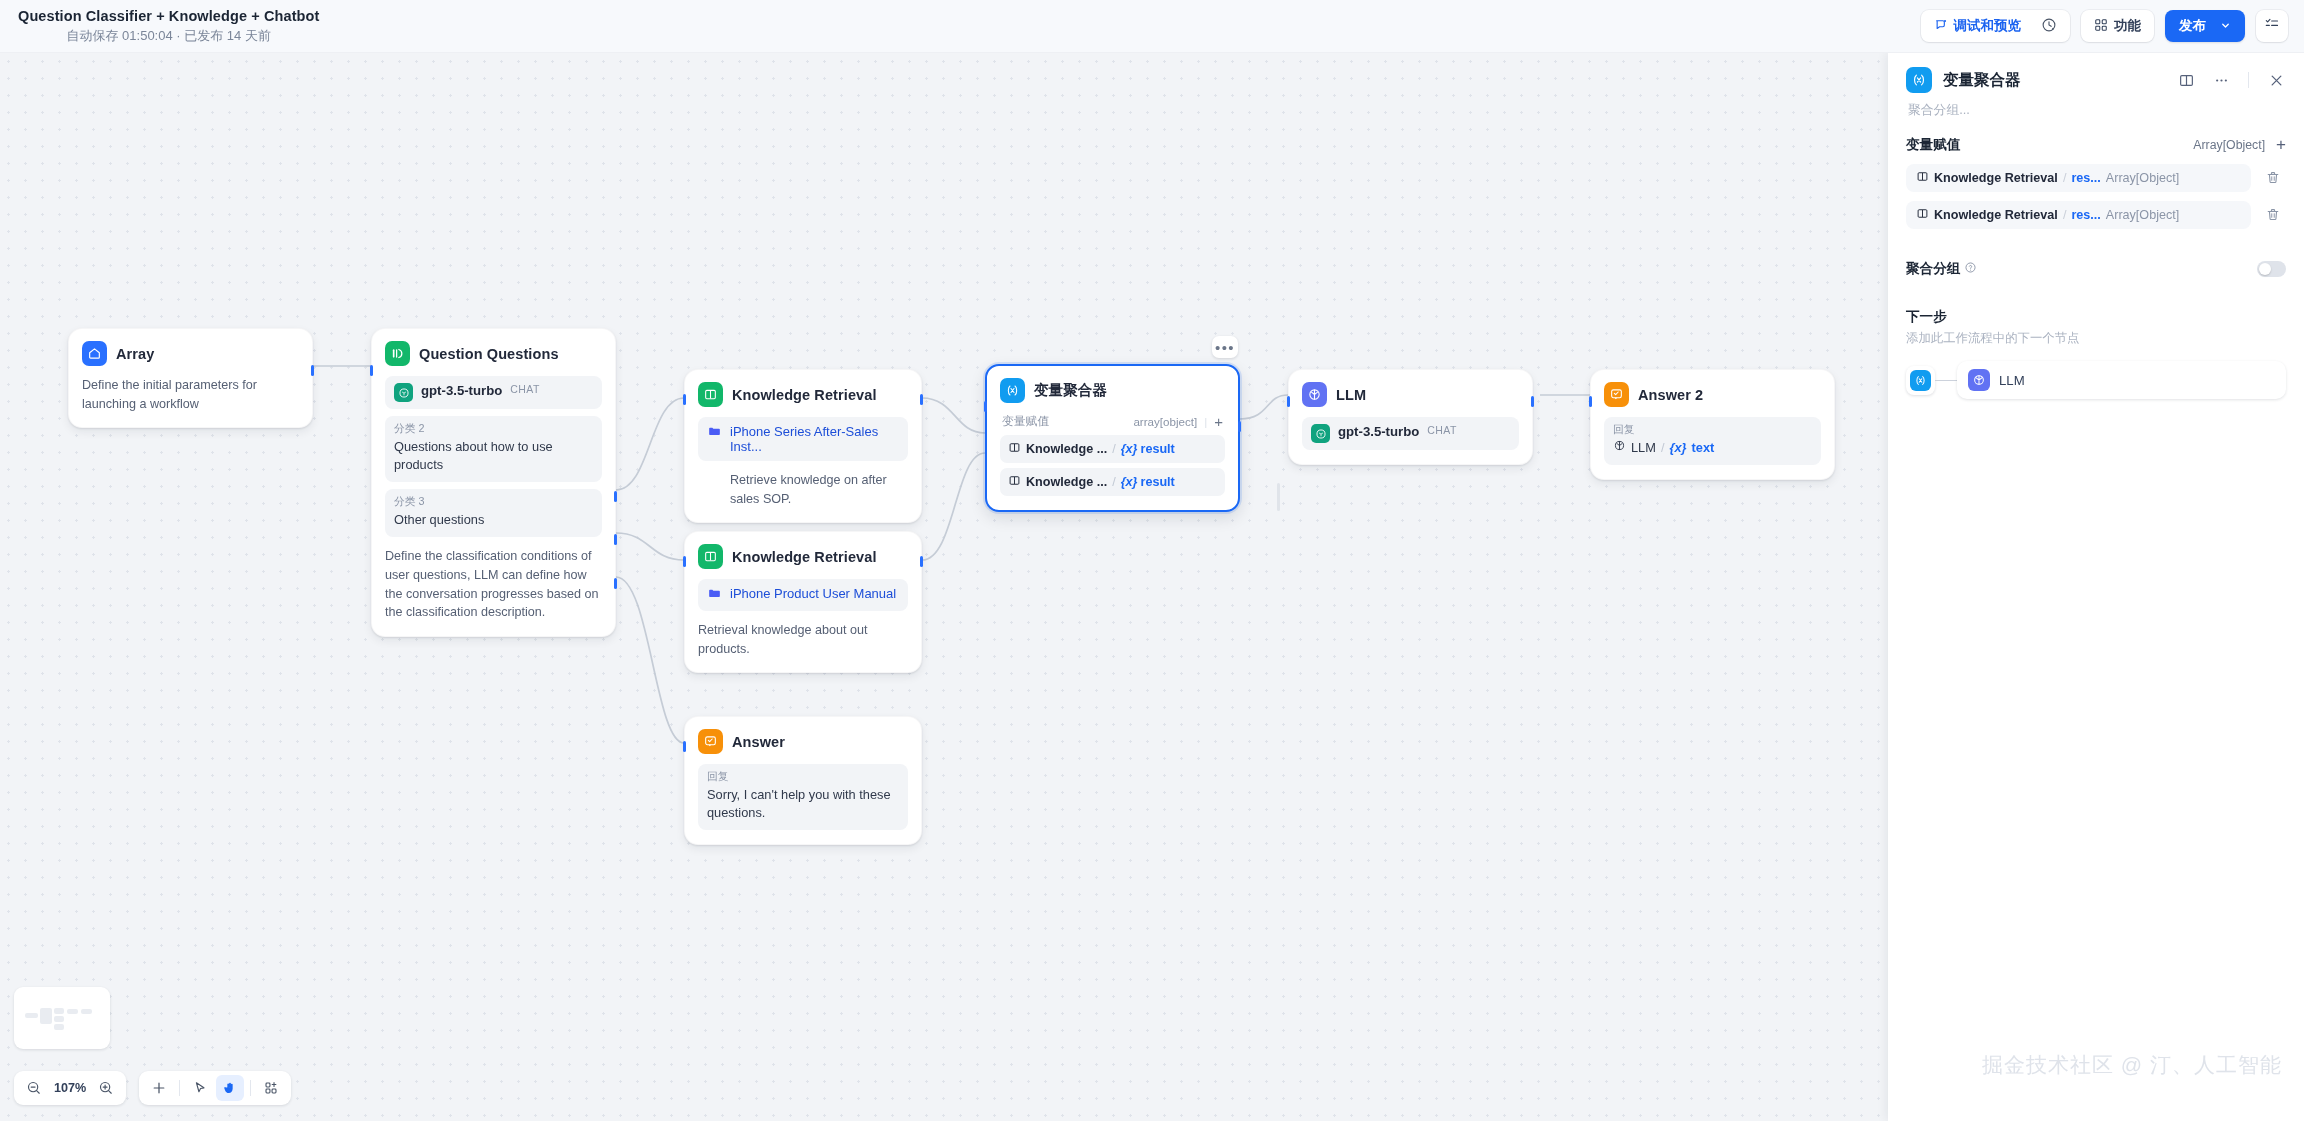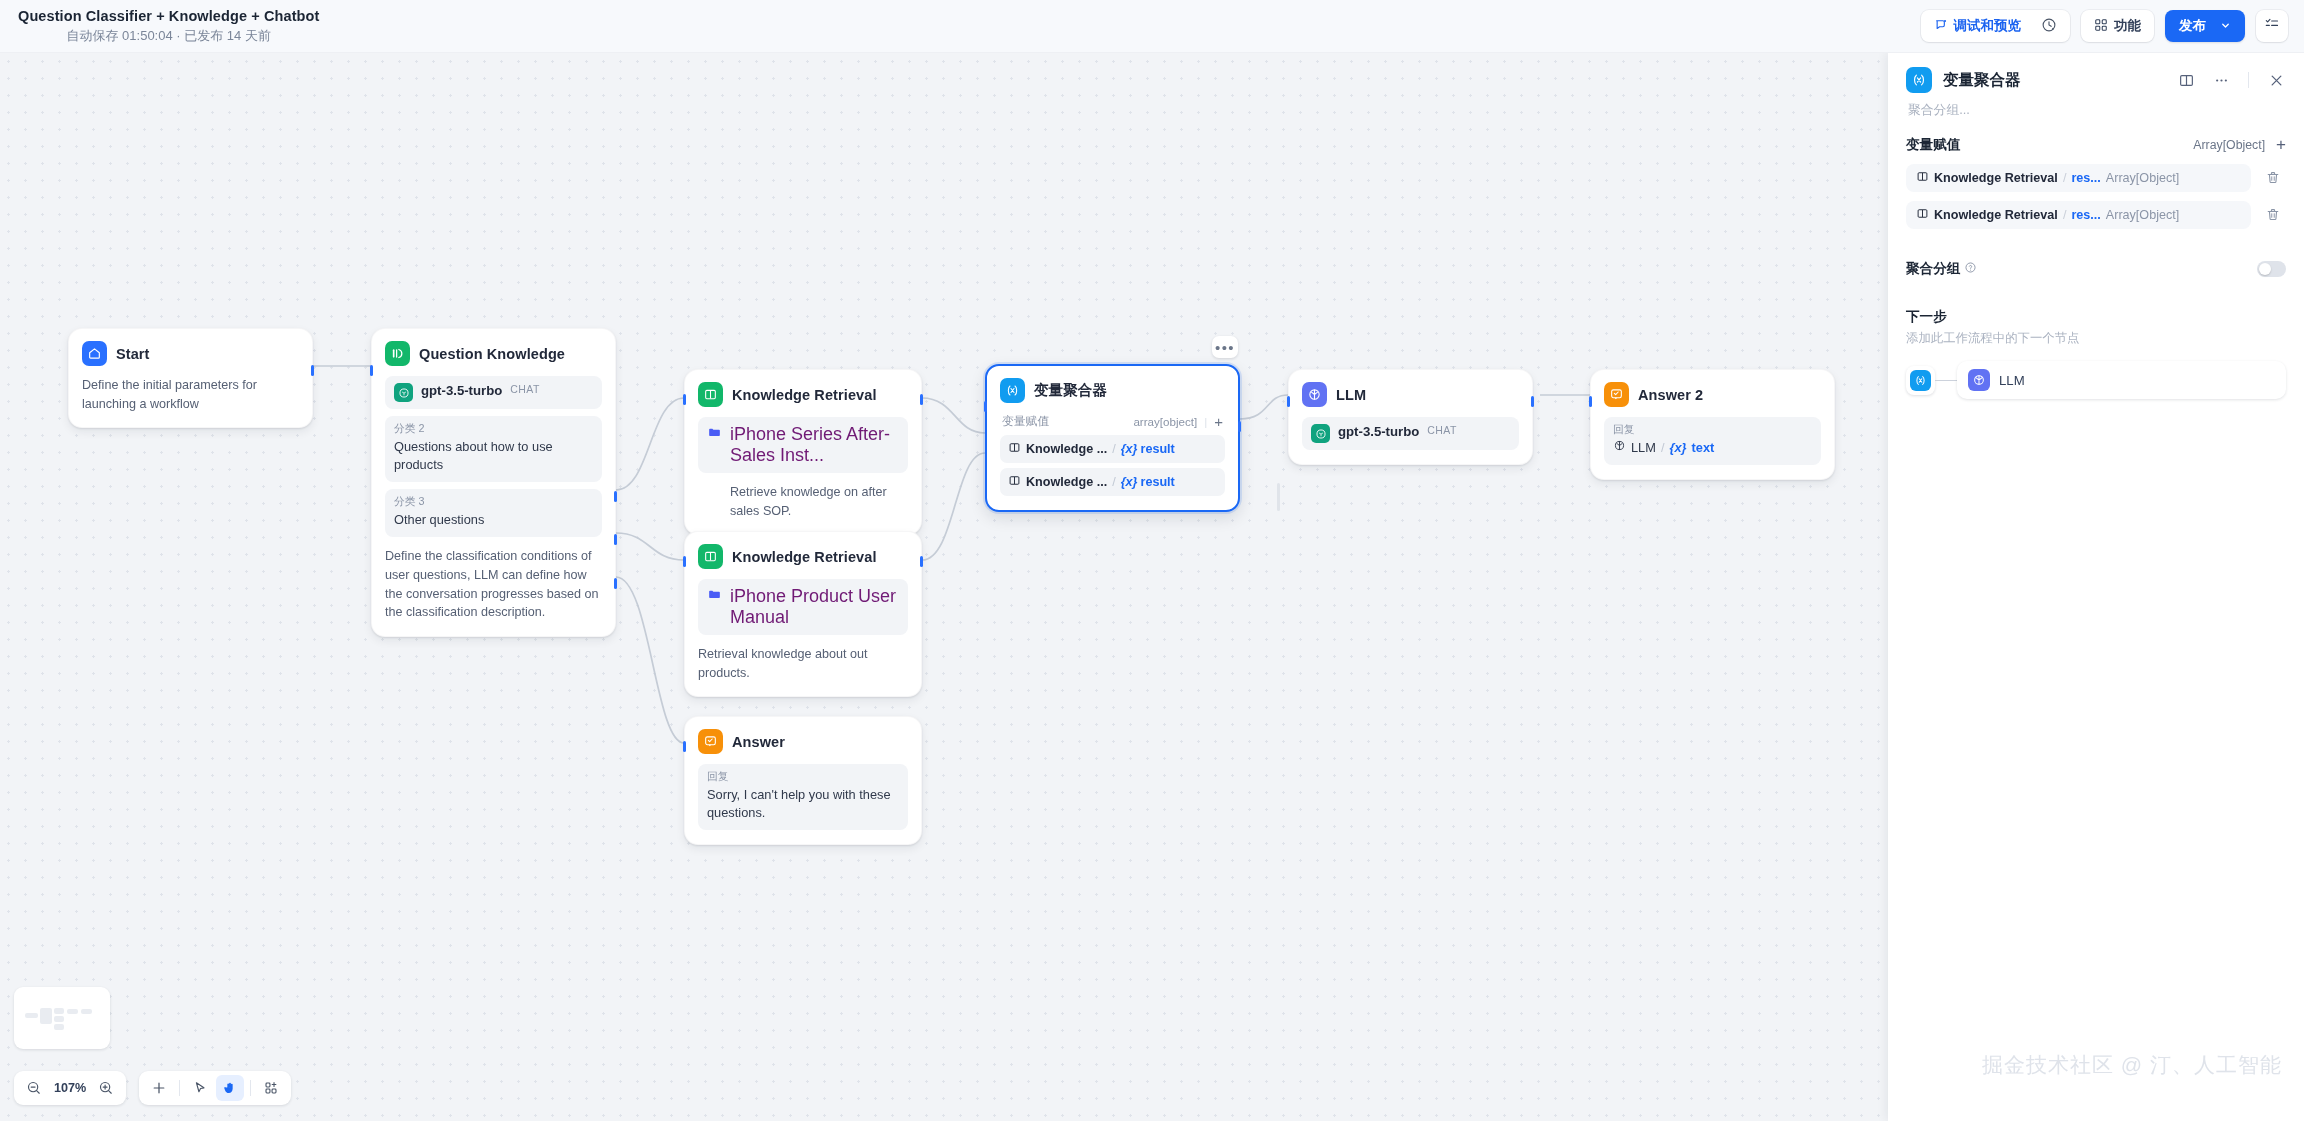--- a/index.html
+++ b/index.html
@@ -58,21 +58,21 @@
   .node-head { display: flex; align-items: center; gap: 9px; margin-bottom: 10px; }
   .nic { width: 25px; height: 25px; border-radius: 7px; display: flex; align-items: center; justify-content: center; flex: 0 0 auto; }
   .nic svg { display: block; }
   .node-title { font-size: 14.5px; font-weight: 700; color: #22293a; letter-spacing: .1px; }
   .node-desc { font-size: 12.6px; line-height: 1.48; color: #566074; }
   .chip {
     background: #f2f4f7; border-radius: 8px; padding: 7px 9px; display: flex;
     align-items: flex-start; gap: 8px; font-size: 13.2px; font-weight: 700; color: #22293a;
   }
   .chip .tag { font-size: 10.5px; font-weight: 500; color: #8b95a7; letter-spacing: .4px; }
-  .chip.light { font-weight: 500; color: #701a75; font-size: 18px; }
+  .chip.light { font-weight: 500; color: #1d4ed8; font-size: 13px; }
   .cls-box { background: #f2f4f7; border-radius: 8px; margin-top: 7px; padding: 6px 9px 8px; }
   .cls-label { font-size: 10.8px; color: #8b95a7; margin-bottom: 2px; }
   .cls-text { font-size: 12.8px; color: #30394b; line-height: 1.42; }
   .var-row-head { display: flex; align-items: center; justify-content: space-between; padding: 0 2px 5px; }
   .var-head-l { font-size: 11.8px; color: #8b95a7; }
   .var-head-r { display: flex; align-items: center; gap: 7px; font-size: 11.6px; color: #8b95a7; }
   .var-item {
     background: #f2f4f7; border-radius: 7px; padding: 6px 8px; display: flex; align-items: center;
     gap: 5px; font-size: 12.6px; margin-bottom: 5px;
   }
@@ -240,36 +240,36 @@
       <path d="M1540,342 C1565,342 1568,342 1590,342" stroke="#c5ccd6" stroke-width="1.7" fill="none"></path>
     </svg>
 
     <div class="node" style="left:68px; top:275px; width:245px;">
       <div class="node-head">
         <div class="nic" style="background:#2970ff;">
           <svg width="15" height="15" viewBox="0 0 18 18" fill="none">
               <path d="M3.2 8.1L9 3.4l5.8 4.7v5.4a1.1 1.1 0 0 1-1.1 1.1H4.3a1.1 1.1 0 0 1-1.1-1.1z" stroke="#fff" stroke-width="1.4" stroke-linejoin="round"></path>
             </svg>
         </div>
-        <div class="node-title">Start</div>
+        <div class="node-title">Array</div>
       </div>
       <div class="node-desc">Define the initial parameters for launching a workflow</div>
       <div class="port" style="right:-2px; top:36px;"></div>
     </div>
 
     <div class="node" style="left:371px; top:275px; width:245px;">
       <div class="node-head">
         <div class="nic" style="background:#12b76a;">
           <svg width="15" height="15" viewBox="0 0 18 18" fill="none">
               <rect x="3.4" y="4" width="2" height="10" rx="1" fill="#fff"></rect>
               <rect x="7.2" y="4" width="1.5" height="10" rx=".7" fill="#fff"></rect>
               <path d="M10.6 4.2a5 5 0 0 1 0 9.6" stroke="#fff" stroke-width="1.5" fill="none" stroke-linecap="round"></path>
             </svg>
         </div>
-        <div class="node-title">Question Knowledge</div>
+        <div class="node-title">Question Questions</div>
       </div>
       <div class="chip">
         <span class="nic" style="width:19px;height:19px;border-radius:5px;background:#10a37f;">
           <svg width="12" height="12" viewBox="0 0 16 16" fill="none">
               <circle cx="8" cy="8" r="5.4" stroke="#fff" stroke-width="1.2"></circle>
               <path d="M5.4 6.6l2.6 1.5 2.6-1.5M8 8.1v3" stroke="#fff" stroke-width="1"></path>
             </svg>
         </span>
         <span>gpt-3.5-turbo</span>
         <span class="tag">CHAT</span>

